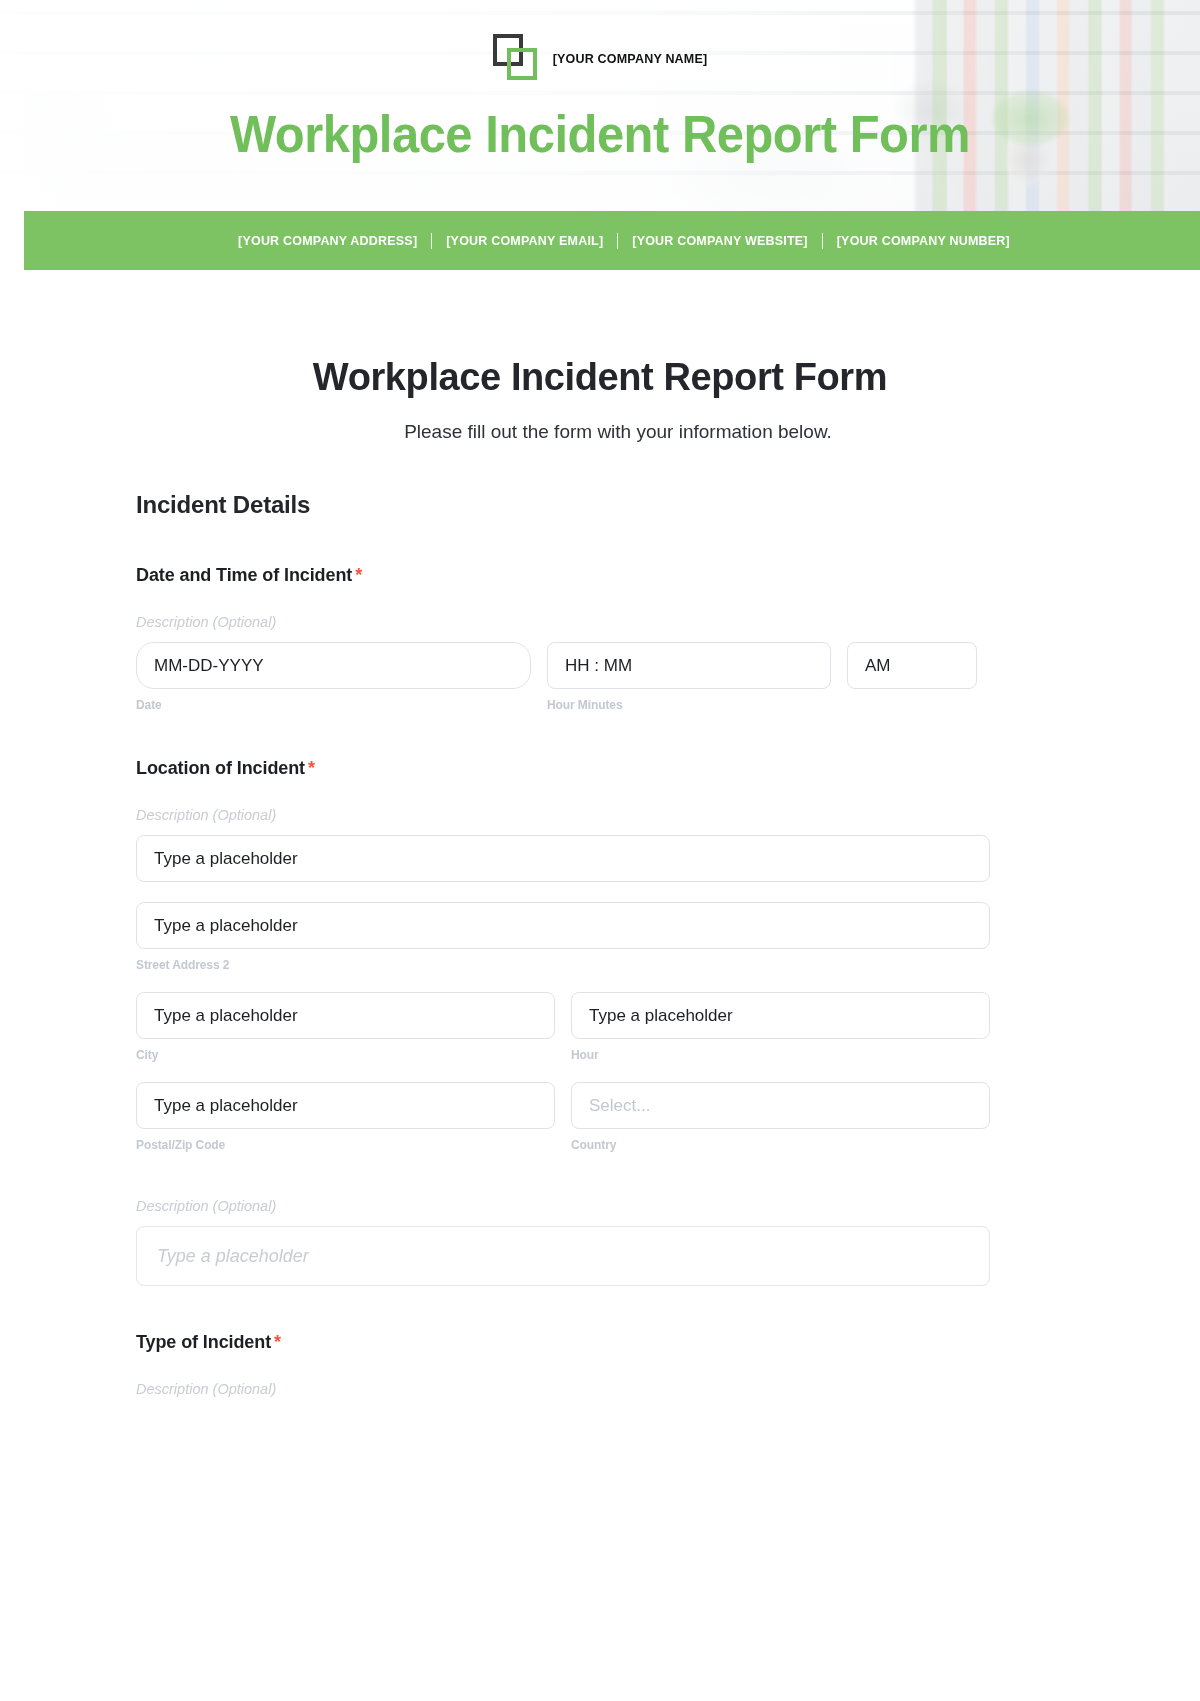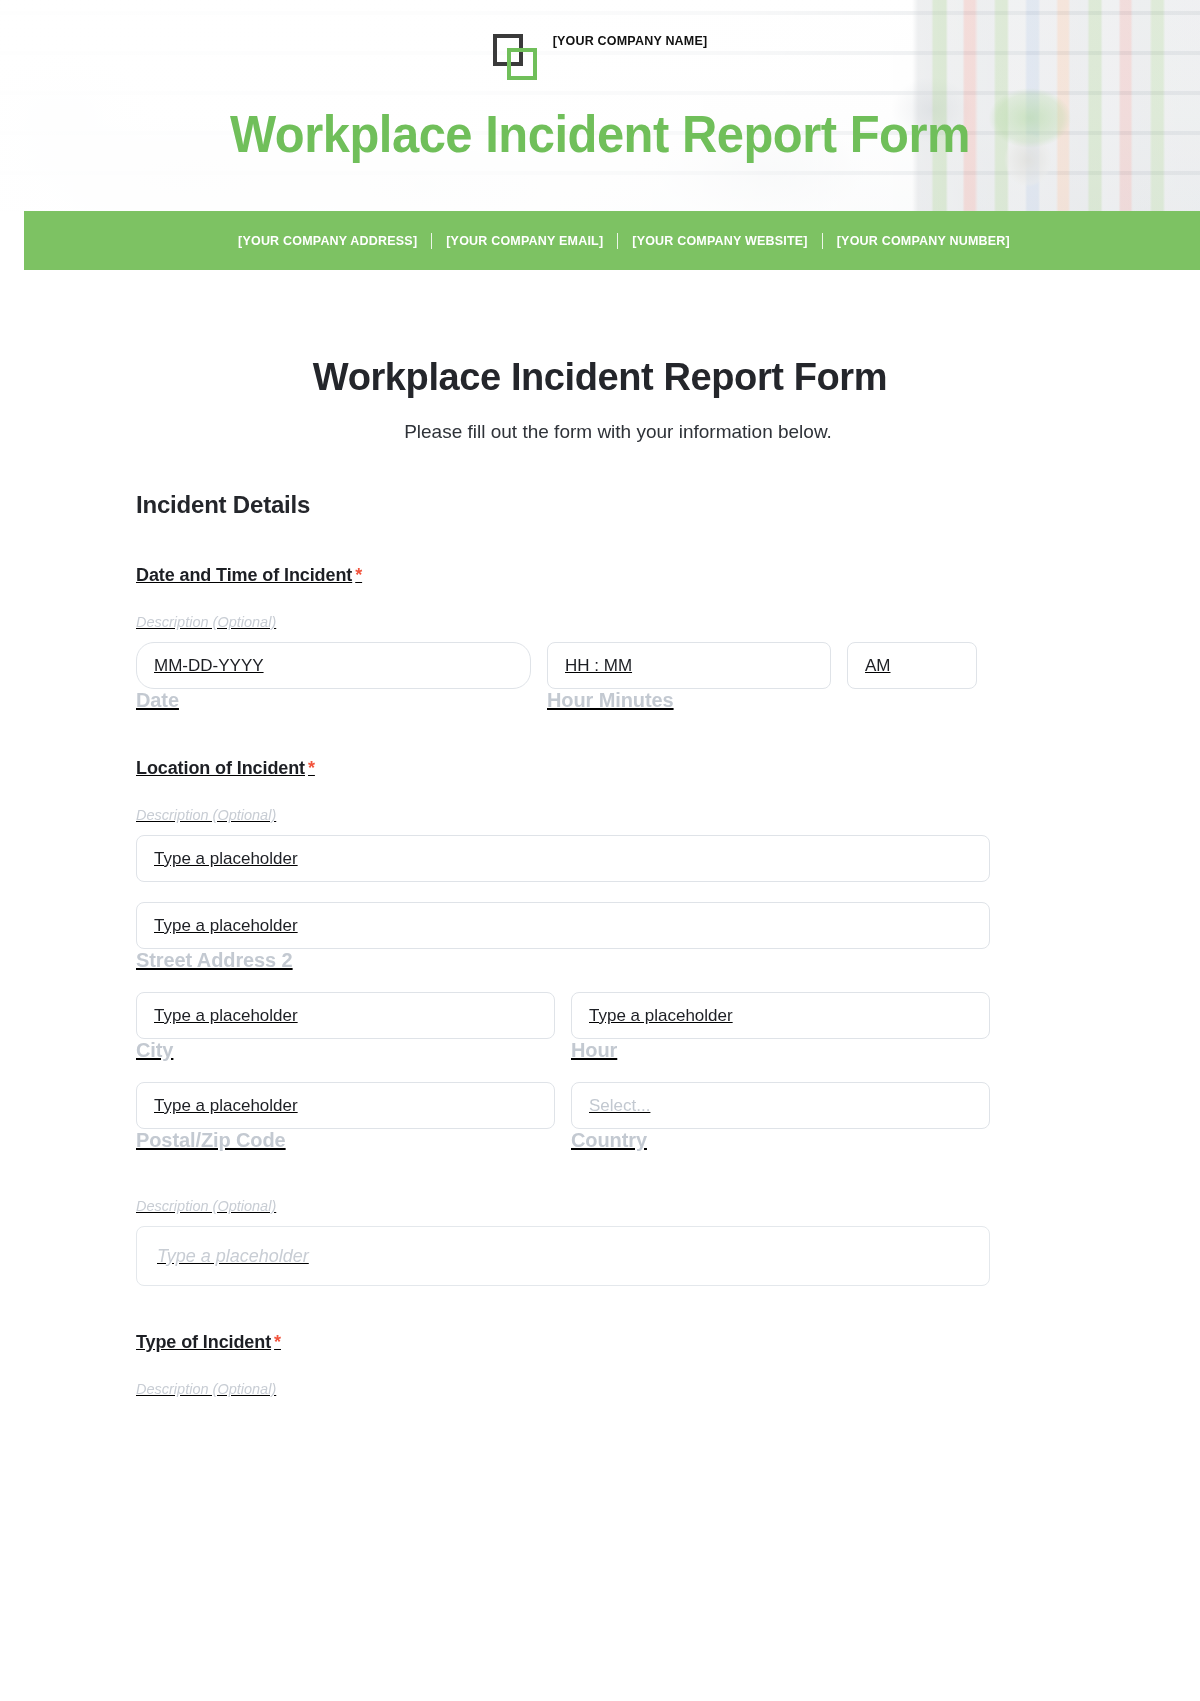--- a/index.html
+++ b/index.html
@@ -61,21 +61,21 @@
   }
   .header-bg::after {
     content: "";
     position: absolute; inset: 0;
     background: linear-gradient(90deg, rgba(255,255,255,.96) 0%, rgba(255,255,255,.92) 38%, rgba(255,255,255,.72) 62%, rgba(255,255,255,.40) 80%, rgba(255,255,255,.30) 100%);
   }
 
   .logo-row {
     position: absolute;
     top: 34px; left: 0; width: 1200px;
-    display: flex; align-items: flex-start; justify-content: center;
+    display: flex; align-items: center; justify-content: center;
     gap: 14px;
     z-index: 3;
   }
   .logo-mark {
     position: relative;
     width: 46px; height: 50px;
     flex: 0 0 auto;
   }
   .logo-sq-dark {
     position: absolute; left: 0; top: 0;
@@ -163,21 +163,21 @@
     padding-left: 0;
   }
   .section-heading {
     margin-top: 48px;
     font-size: 24px;
     font-weight: 700;
     color: #24262b;
     letter-spacing: -.2px;
   }
 
-  .field-block { margin-top: 46px; text-decoration: underline; }
+  .field-block { margin-top: 46px; }
   .field-label {
     font-size: 18px;
     font-weight: 700;
     color: #1d1f24;
     letter-spacing: -.1px;
   }
   .req-star {
     color: #f2543d;
     font-weight: 700;
     font-size: 18px;
@@ -219,22 +219,22 @@
     border-radius: 8px;
     background: #ffffff;
     display: flex;
     align-items: center;
     padding: 0 20px;
     font-size: 18px;
     font-style: italic;
     color: #c8cdd4;
   }
   .sub-label {
-    margin-top: 0;
-    font-size: 20px;
+    margin-top: 9px;
+    font-size: 12px;
     font-weight: 600;
     color: #c3c9d1;
     letter-spacing: -.1px;
   }
 
   .w-date   { width: 395px; border-radius: 18px; }
   .w-time   { width: 284px; }
   .w-ampm   { width: 130px; }
   .w-full   { width: 854px; }
   .w-half   { width: 419px; }

